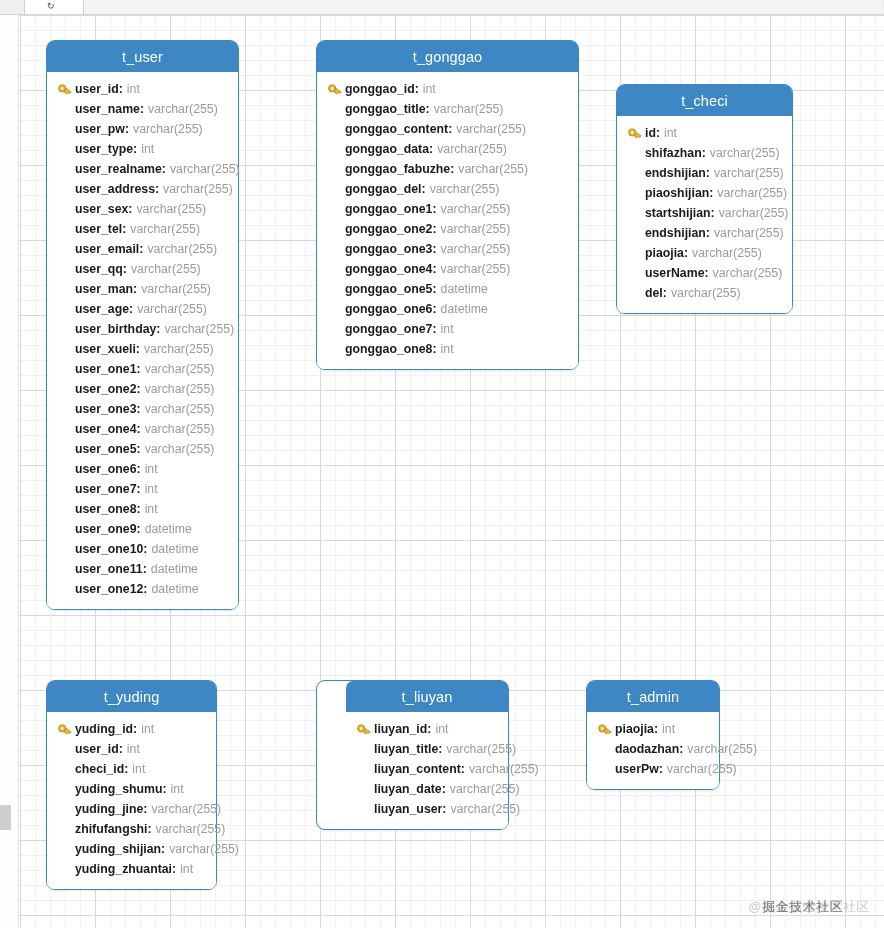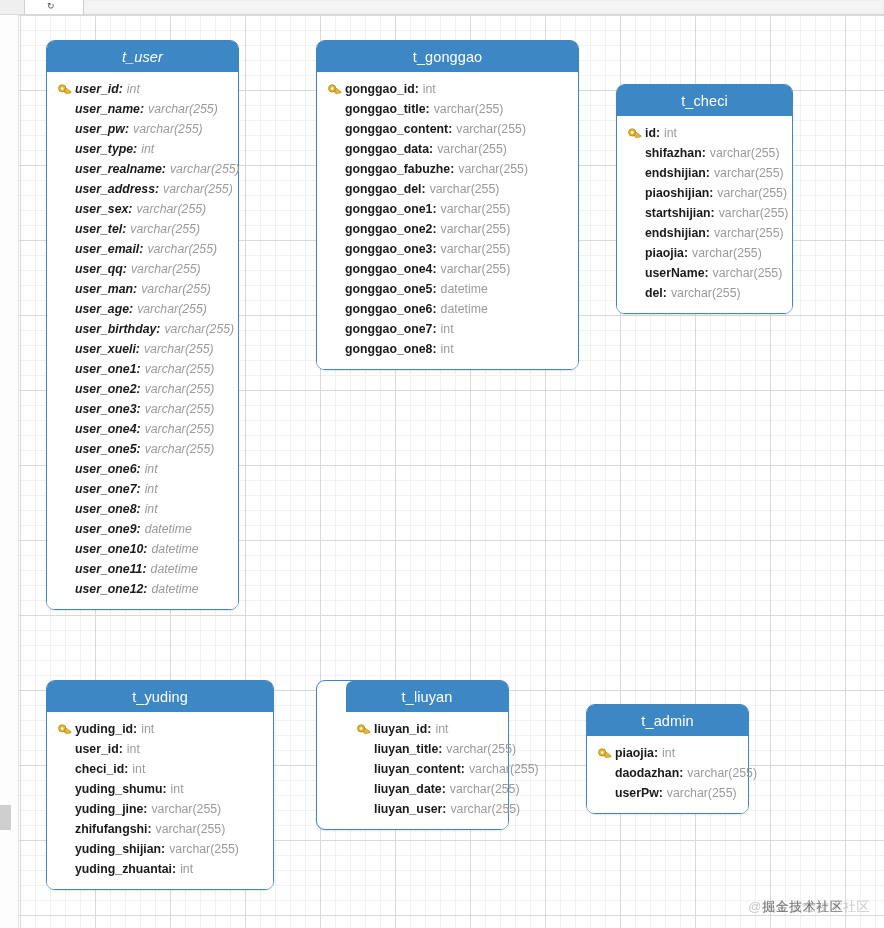--- a/index.html
+++ b/index.html
@@ -172,21 +172,21 @@
     color: #737373;
     white-space: nowrap;
   }
 </style>
 </head>
 <body>
 
 <div id="left-gutter"></div>
 
 <div id="canvas">
-    <div class="entity" style="left: 28px; top: 25px; width: 193px; font-style: italic;">
+    <div class="entity" style="left: 28px; top: 25px; width: 193px;">
       <div class="entity-header">t_user</div>
       <div class="entity-body">
         <div class="field-row">
           <span class="field-icon">
             <svg width="14" height="13" viewBox="0 0 14 13" class="key-icon">
               <circle cx="4.2" cy="5.4" r="3.6" fill="#e8b833" stroke="#b8891a" stroke-width="0.9"></circle>
               <circle cx="4.2" cy="5.4" r="1.25" fill="#ffffff"></circle>
               <path d="M7.4 4.7 L13.2 9.0 L12.1 10.3 L11.1 9.6 L10.3 10.6 L9.3 9.9 L8.5 10.9 L6.6 9.4 Z" fill="#e8b833" stroke="#b8891a" stroke-width="0.8" stroke-linejoin="round"></path>
             </svg>
           </span>
@@ -499,21 +499,21 @@
           <span class="field-type">varchar(255)</span>
         </div>
         <div class="field-row">
           <span class="field-icon"></span>
           <span class="field-name">del</span>
           <span class="field-colon">:</span>
           <span class="field-type">varchar(255)</span>
         </div>
       </div>
     </div>
-    <div class="entity" style="left: 28px; top: 665px; width: 228px; text-align: center;">
+    <div class="entity" style="left: 28px; top: 665px; width: 171px; text-align: center;">
       <div class="entity-header">t_yuding</div>
       <div class="entity-body">
         <div class="field-row">
           <span class="field-icon">
             <svg width="14" height="13" viewBox="0 0 14 13" class="key-icon">
               <circle cx="4.2" cy="5.4" r="3.6" fill="#e8b833" stroke="#b8891a" stroke-width="0.9"></circle>
               <circle cx="4.2" cy="5.4" r="1.25" fill="#ffffff"></circle>
               <path d="M7.4 4.7 L13.2 9.0 L12.1 10.3 L11.1 9.6 L10.3 10.6 L9.3 9.9 L8.5 10.9 L6.6 9.4 Z" fill="#e8b833" stroke="#b8891a" stroke-width="0.8" stroke-linejoin="round"></path>
             </svg>
           </span>
@@ -599,21 +599,21 @@
           <span class="field-type">varchar(255)</span>
         </div>
         <div class="field-row">
           <span class="field-icon"></span>
           <span class="field-name">liuyan_user</span>
           <span class="field-colon">:</span>
           <span class="field-type">varchar(255)</span>
         </div>
       </div>
     </div>
-    <div class="entity" style="left: 568px; top: 689px; width: 163px;">
+    <div class="entity" style="left: 568px; top: 665px; width: 134px;">
       <div class="entity-header">t_admin</div>
       <div class="entity-body">
         <div class="field-row">
           <span class="field-icon">
             <svg width="14" height="13" viewBox="0 0 14 13" class="key-icon">
               <circle cx="4.2" cy="5.4" r="3.6" fill="#e8b833" stroke="#b8891a" stroke-width="0.9"></circle>
               <circle cx="4.2" cy="5.4" r="1.25" fill="#ffffff"></circle>
               <path d="M7.4 4.7 L13.2 9.0 L12.1 10.3 L11.1 9.6 L10.3 10.6 L9.3 9.9 L8.5 10.9 L6.6 9.4 Z" fill="#e8b833" stroke="#b8891a" stroke-width="0.8" stroke-linejoin="round"></path>
             </svg>
           </span>

